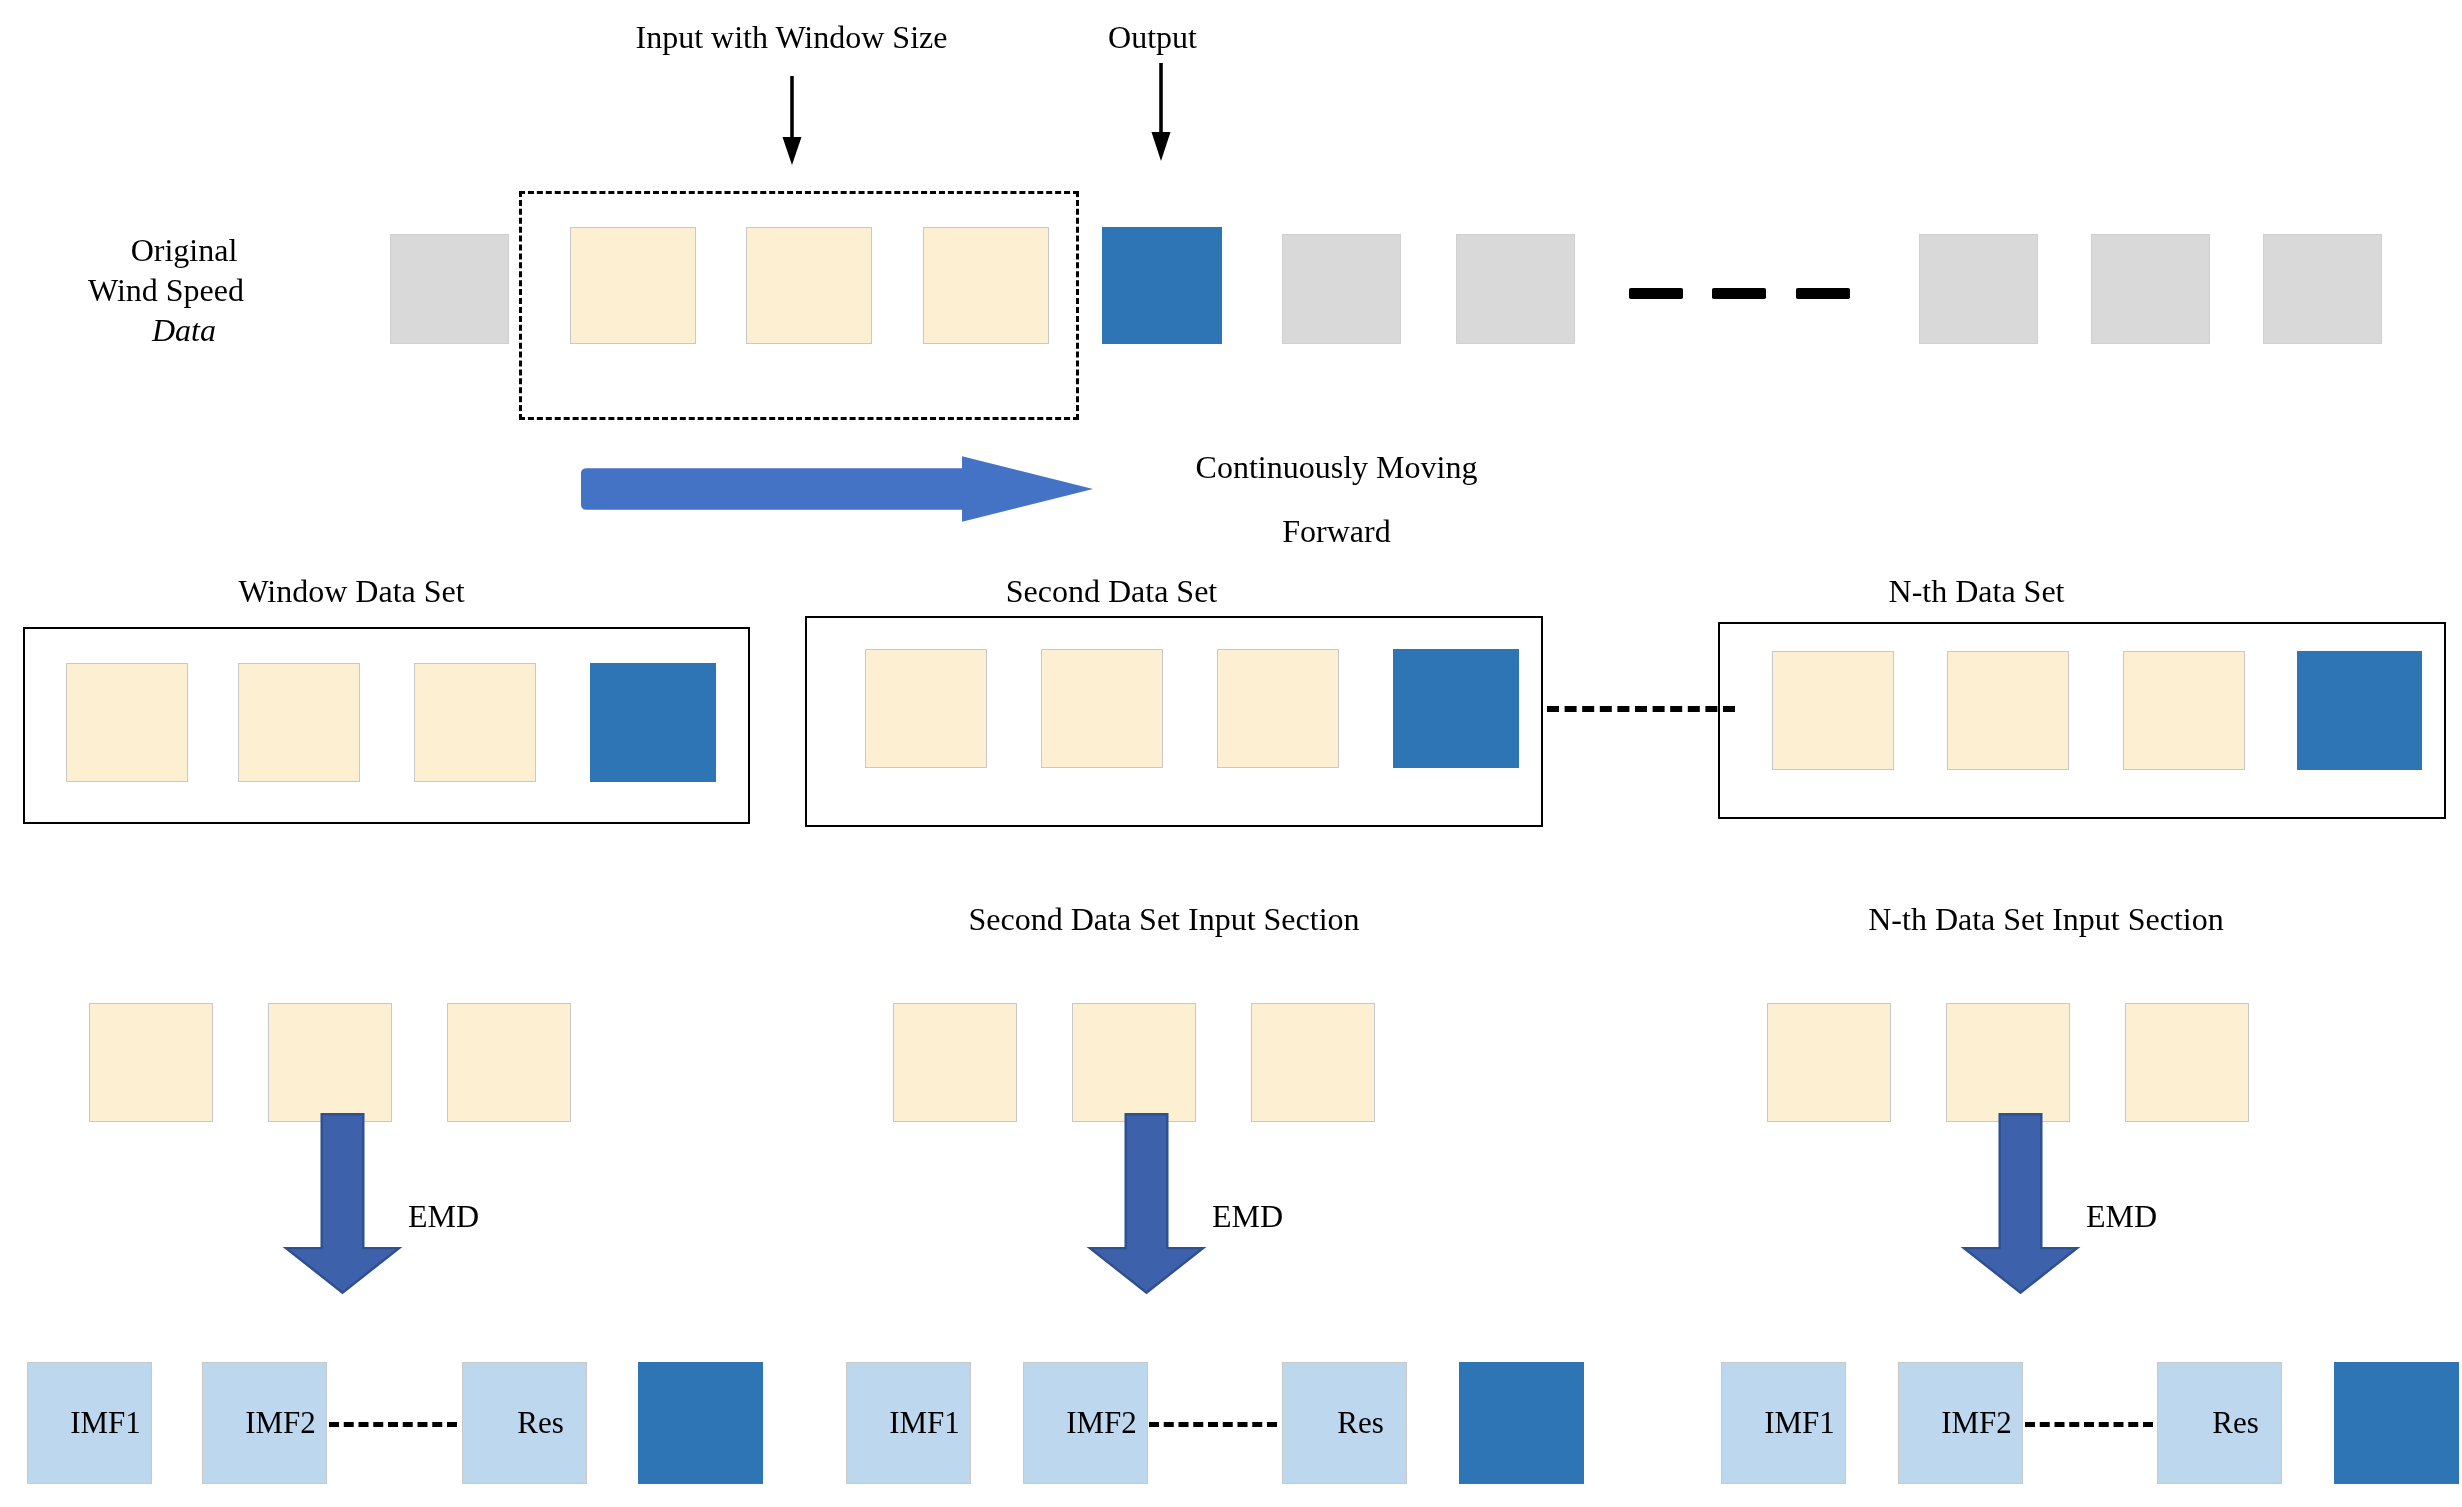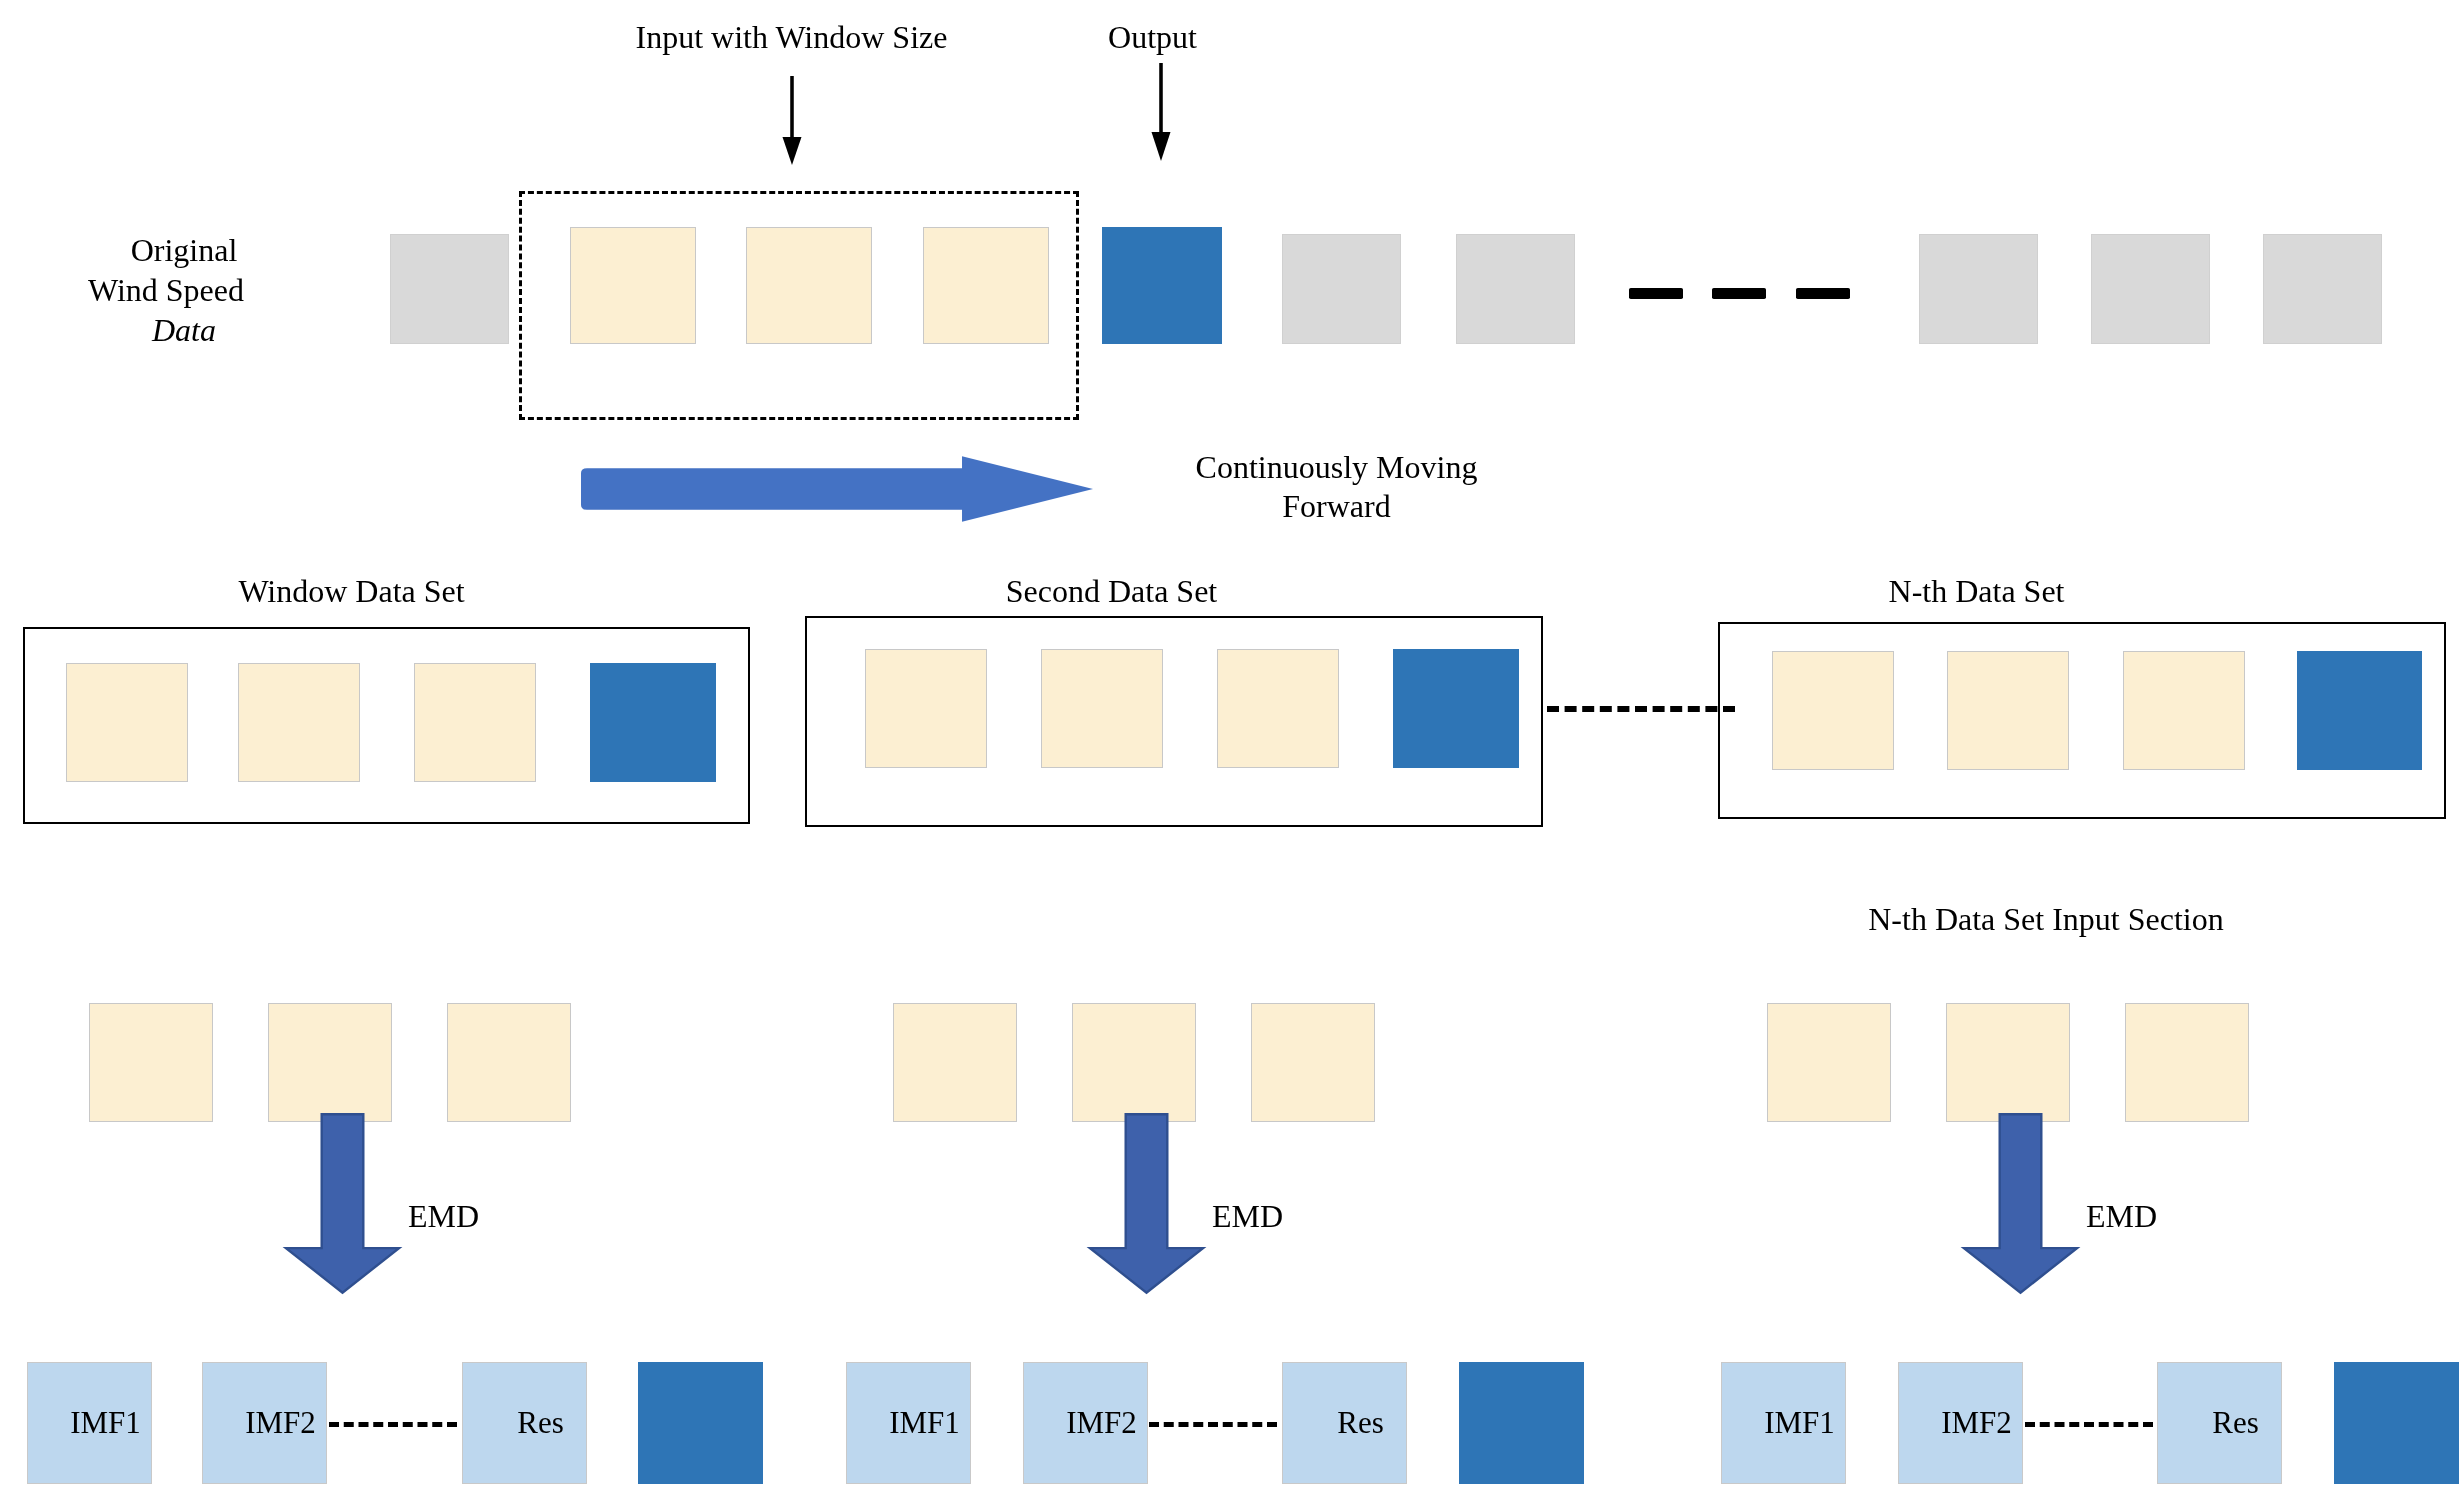--- a/index.html
+++ b/index.html
@@ -128,21 +128,21 @@
 
   <div class="blk blk-gray" style="left:1919px; top:234px; width:119px; height:110px;"></div>
   <div class="blk blk-gray" style="left:2091px; top:234px; width:119px; height:110px;"></div>
   <div class="blk blk-gray" style="left:2263px; top:234px; width:119px; height:110px;"></div>
 
   <svg style="left:581px; top:456px;" width="512" height="66" viewBox="0 0 860 110">
     <path d="M0,28 Q0,20 10,20 L640,20 L640,0 L860,55 L640,110 L640,90 L10,90 Q0,90 0,82 Z" fill="#4472C4"></path>
   </svg>
 
   <div class="label t-lg center" style="left:1149px; top:448px; width:375px;">Continuously Moving</div>
-  <div class="label t-lg center" style="left:1149px; top:487px; width:375px;">Forward</div>
+  <div class="label t-lg center" style="left:1149px; top:512px; width:375px;">Forward</div>
 
   <div class="label t-lg center" style="left:185px; top:572px; width:333px;">Window Data Set</div>
   <div class="setbox" style="left:22.6px; top:627px; width:727px; height:197px;"></div>
   <div class="blk blk-cream" style="left:66px; top:663px; width:122px; height:119px;"></div>
   <div class="blk blk-cream" style="left:238px; top:663px; width:122px; height:119px;"></div>
   <div class="blk blk-cream" style="left:414px; top:663px; width:122px; height:119px;"></div>
   <div class="blk blk-blue" style="left:590px; top:663px; width:126px; height:119px;"></div>
 
   <div class="label t-lg center" style="left:915px; top:572px; width:393px;">Second Data Set</div>
   <div class="setbox" style="left:805px; top:616px; width:738px; height:211px;"></div>
@@ -162,20 +162,21 @@
 
   <div class="blk blk-cream" style="left:89px; top:1003px; width:124px; height:119px;"></div>
   <div class="blk blk-cream" style="left:268px; top:1003px; width:124px; height:119px;"></div>
   <div class="blk blk-cream" style="left:447px; top:1003px; width:124px; height:119px;"></div>
 
   <svg style="left:286px; top:1114px;" width="113" height="179" viewBox="0 0 190 300">
     <path d="M60,0 L130,0 L130,225 L190,225 L95,300 L0,225 L60,225 Z" fill="#3E61AB" stroke="#2F4F8F" stroke-width="4"></path>
   </svg>
   <div class="label t-lg" style="left:408px; top:1197px;">EMD</div>
 
+  <div class="label t-lg center" style="left:869px; top:900px; width:590px;">Second Data Set Input Section</div>
   <div class="blk blk-cream" style="left:893px; top:1003px; width:124px; height:119px;"></div>
   <div class="blk blk-cream" style="left:1072px; top:1003px; width:124px; height:119px;"></div>
   <div class="blk blk-cream" style="left:1251px; top:1003px; width:124px; height:119px;"></div>
 
   <svg style="left:1090px; top:1114px;" width="113" height="179" viewBox="0 0 190 300">
     <path d="M60,0 L130,0 L130,225 L190,225 L95,300 L0,225 L60,225 Z" fill="#3E61AB" stroke="#2F4F8F" stroke-width="4"></path>
   </svg>
   <div class="label t-lg" style="left:1212px; top:1197px;">EMD</div>
 
   <div class="label t-lg center" style="left:1778px; top:900px; width:536px;">N-th Data Set Input Section</div>

